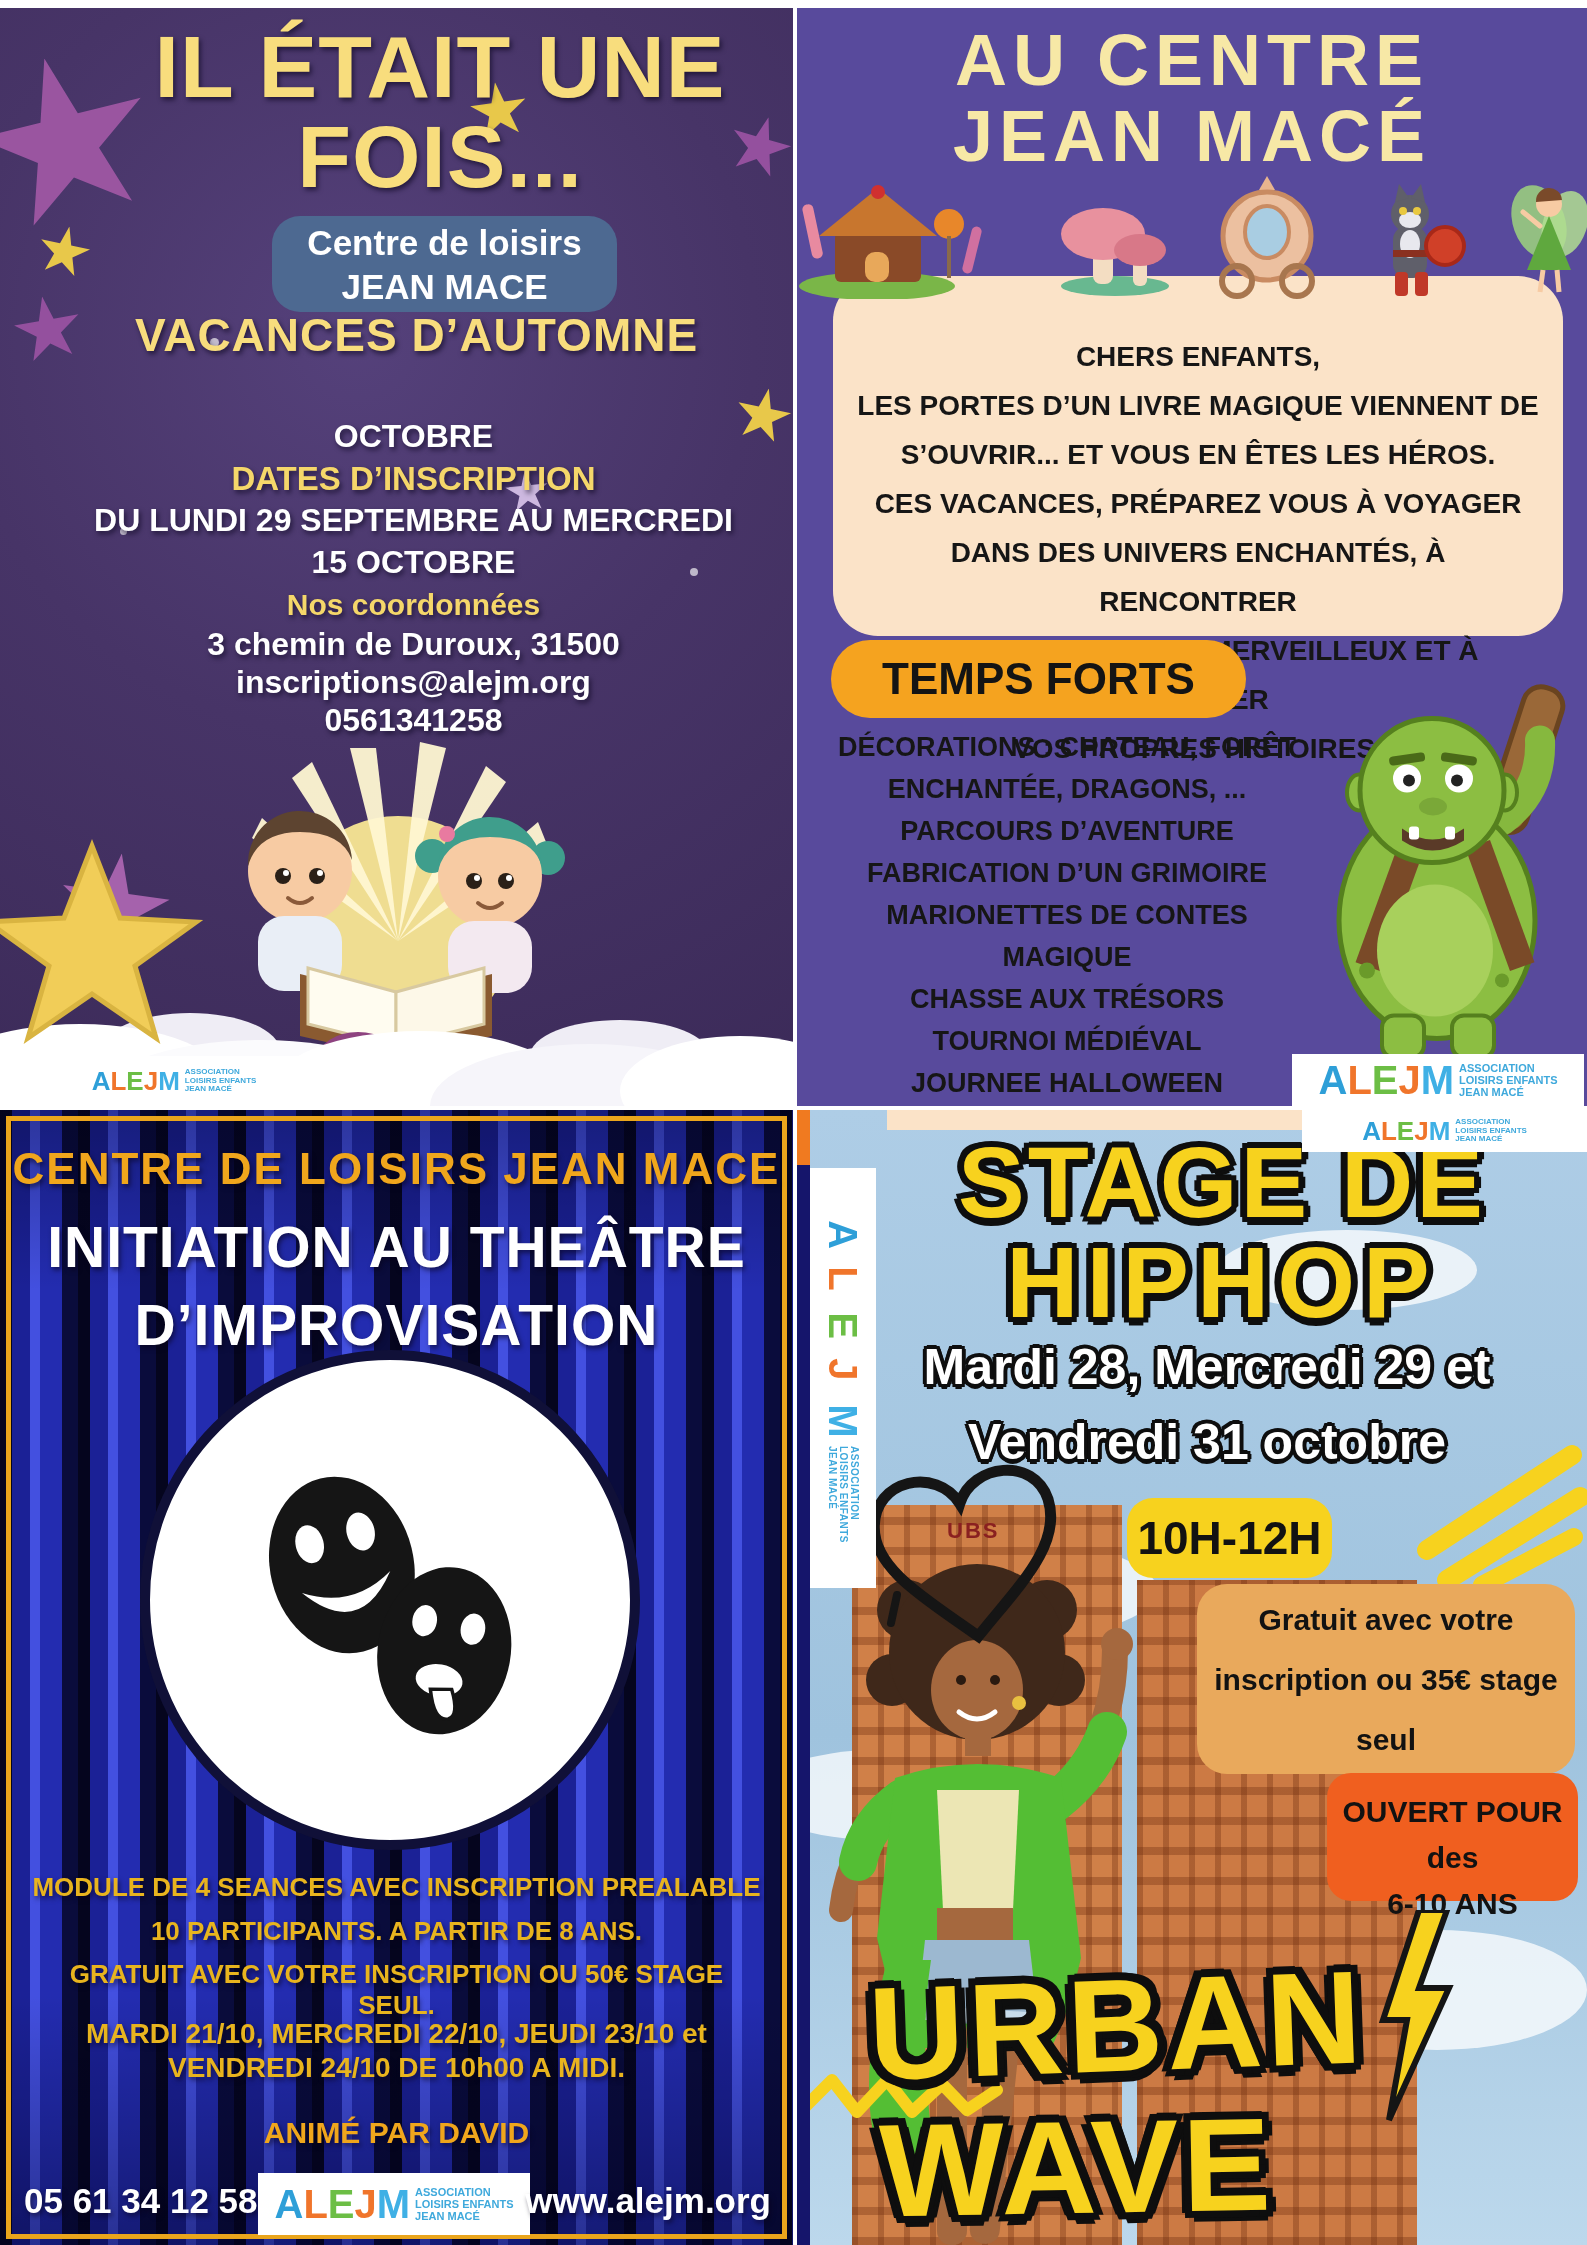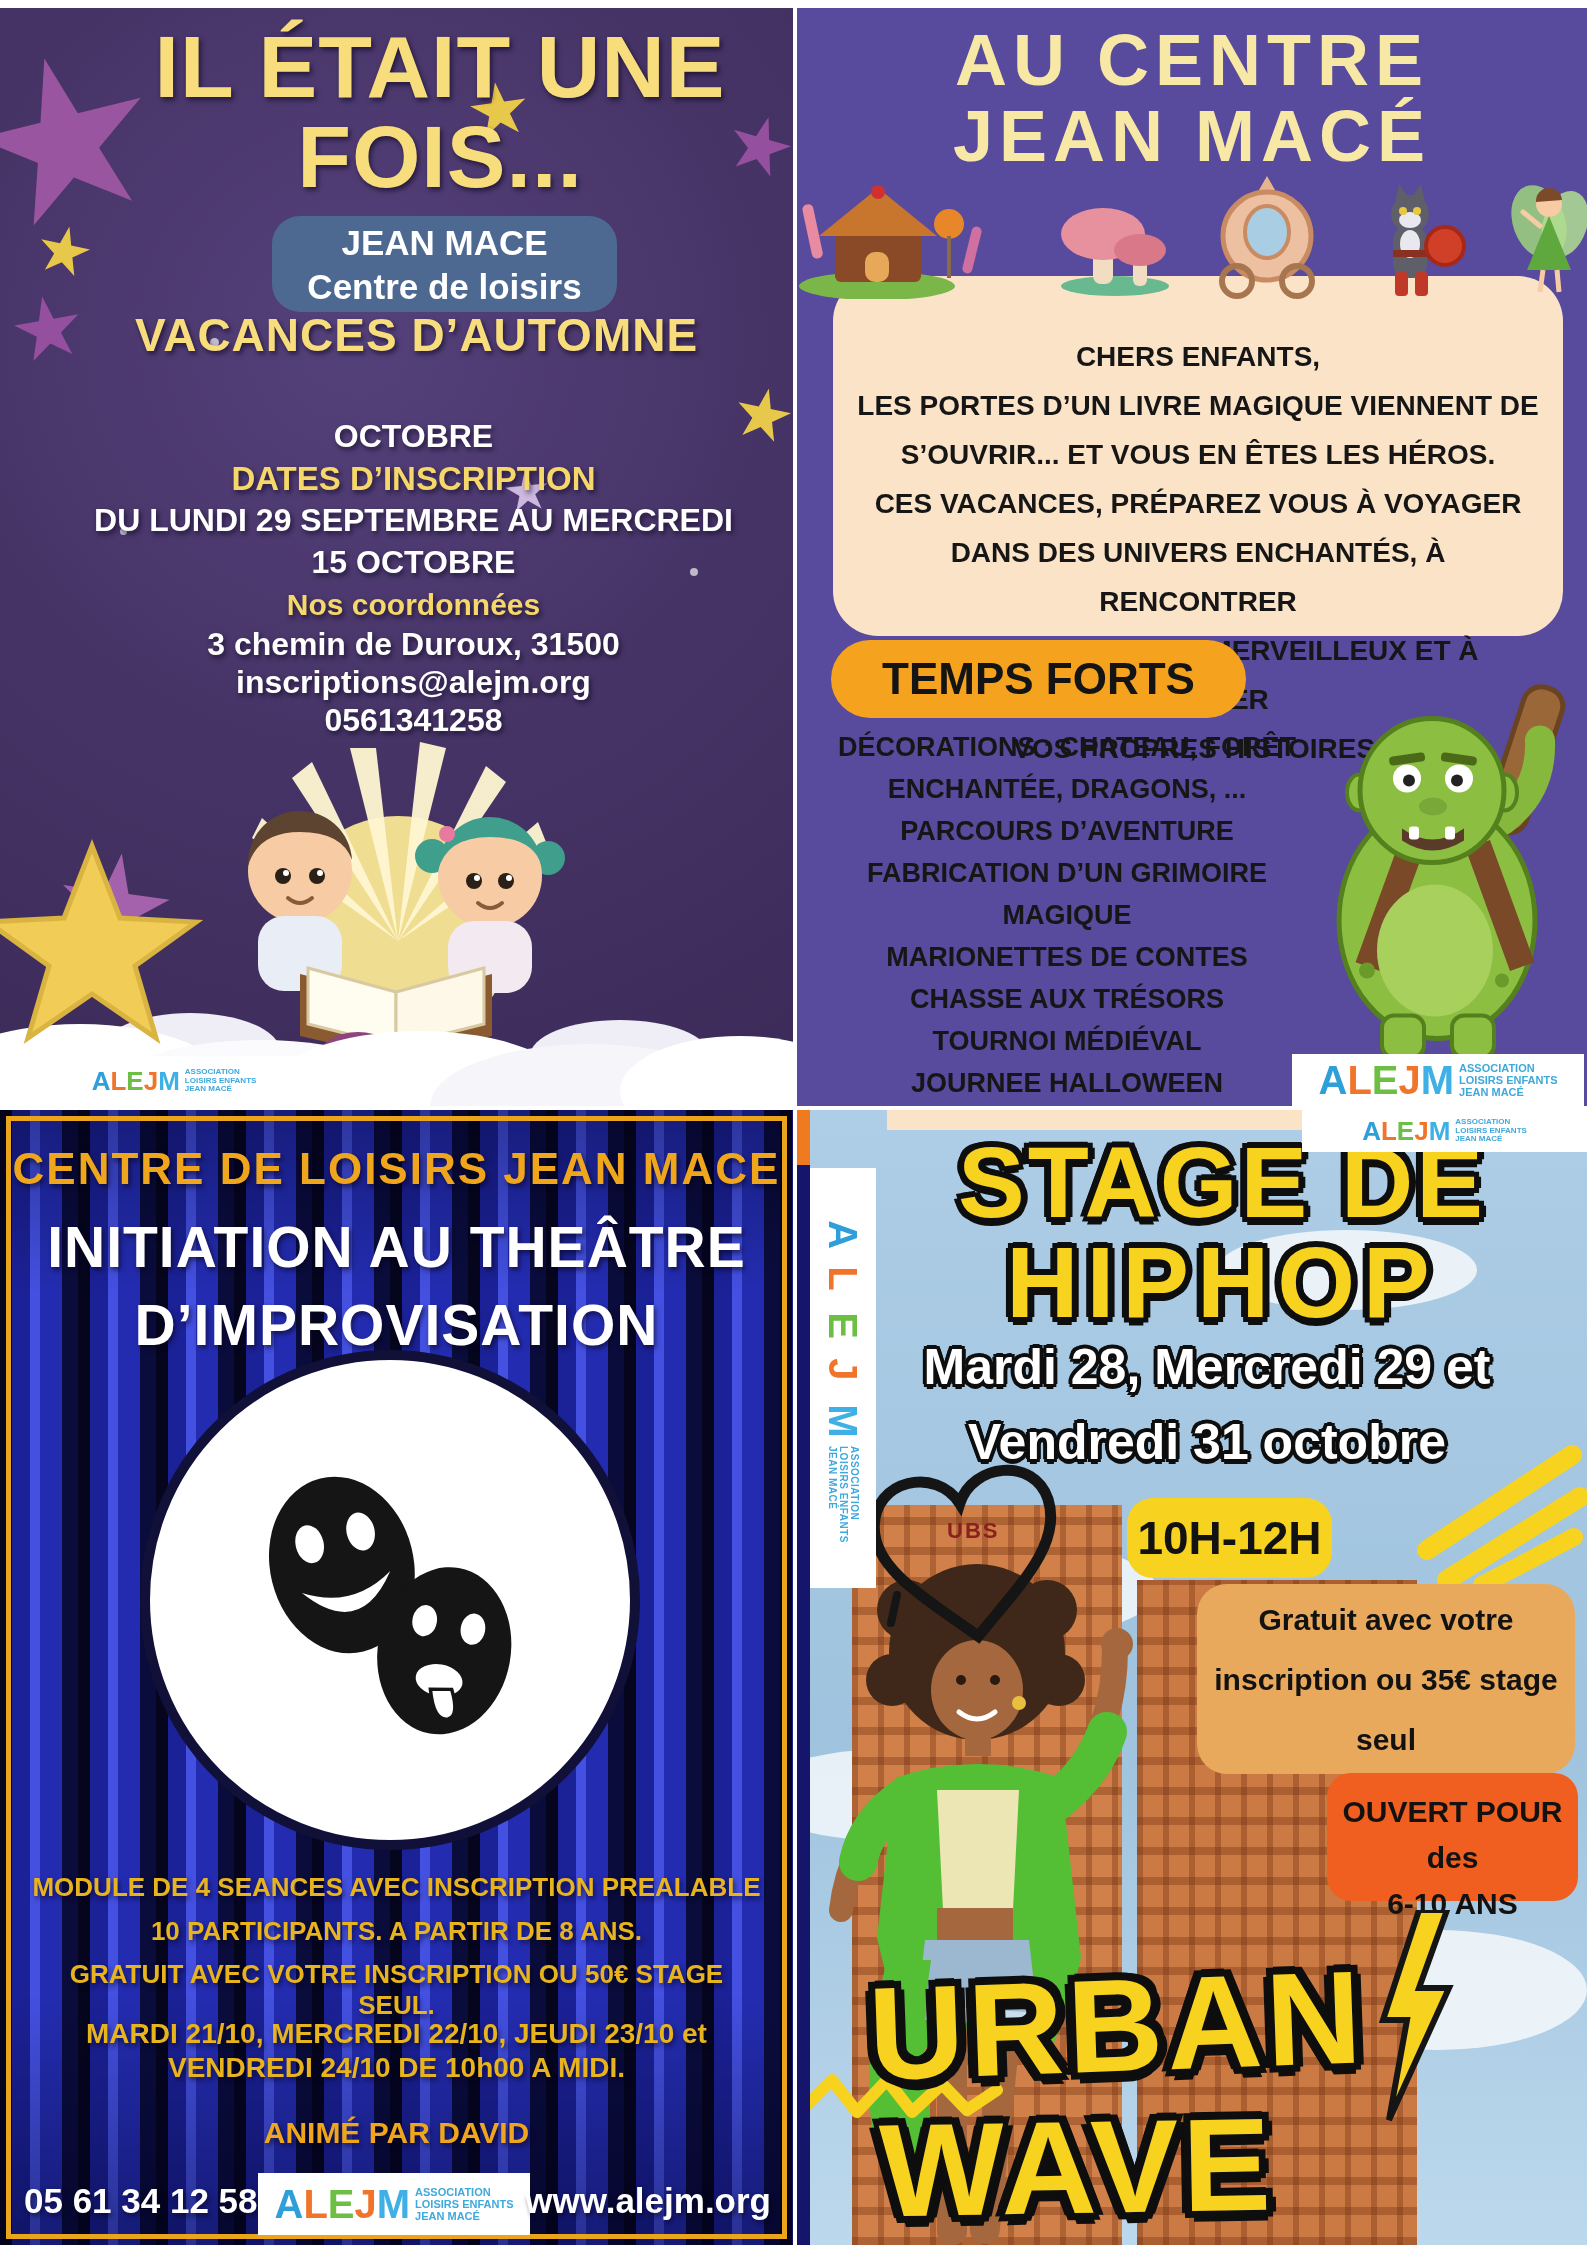--- a/index.html
+++ b/index.html
@@ -110,22 +110,22 @@
     <span class="dot" style="left:580px;top:250px;width:7px;height:7px;"></span>
     <span class="dot" style="left:120px;top:520px;width:7px;height:7px;"></span>
     <span class="dot" style="left:690px;top:560px;width:8px;height:8px;"></span>
 
     <div class="ctr tl-title sh">
       <div>IL ÉTAIT UNE</div>
       <div>FOIS...</div>
     </div>
 
     <div class="abs tl-pill">
+      <div>Centre de loisirs</div>
       <div>JEAN MACE</div>
-      <div>Centre de loisirs</div>
     </div>
 
     <div class="ctr tl-sub sh">VACANCES D’AUTOMNE</div>
     <div class="ctr tl-w sh" style="top:410px;">OCTOBRE</div>
     <div class="ctr tl-y sh" style="top:452px;font-size:33px;">DATES D’INSCRIPTION</div>
     <div class="ctr tl-w sh" style="top:494px;">DU LUNDI 29 SEPTEMBRE AU MERCREDI</div>
     <div class="ctr tl-w sh" style="top:536px;">15 OCTOBRE</div>
     <div class="ctr tl-y sh" style="top:580px;font-size:30px;">Nos coordonnées</div>
     <div class="ctr tl-w sh" style="top:618px;">3 chemin de Duroux, 31500</div>
     <div class="ctr tl-w sh" style="top:656px;">inscriptions@alejm.org</div>
@@ -266,22 +266,22 @@
       <div>VOS PROPRES HISTOIRES.</div>
     </div>
 
     <div class="abs tr-pill">TEMPS FORTS</div>
 
     <div class="ctr tr-list">
       <div>DÉCORATIONS : CHATEAU, FORÊT</div>
       <div>ENCHANTÉE,  DRAGONS, ...</div>
       <div>PARCOURS D’AVENTURE</div>
       <div>FABRICATION D’UN GRIMOIRE</div>
+      <div>MARIONETTES DE CONTES</div>
       <div>MAGIQUE</div>
-      <div>MARIONETTES DE CONTES</div>
       <div>CHASSE AUX TRÉSORS</div>
       <div>TOURNOI MÉDIÉVAL</div>
       <div>JOURNEE HALLOWEEN</div>
     </div>
 
     <svg class="abs" style="right:-10px;top:660px;width:300px;height:395px;" viewBox="0 0 300 390">
       <rect x="208" y="14" width="40" height="150" rx="18" fill="#9a6838" stroke="#6a4420" stroke-width="5" transform="rotate(18 228 90)"></rect>
       <path d="M205,150 q40,-30 38,-80" stroke="#86b83e" stroke-width="30" fill="none" stroke-linecap="round"></path>
       <ellipse cx="140" cy="250" rx="98" ry="118" fill="#8cbe42" stroke="#55801e" stroke-width="5"></ellipse>
       <rect x="80" y="170" width="26" height="130" fill="#7a4a28" transform="rotate(20 93 235)"></rect>

